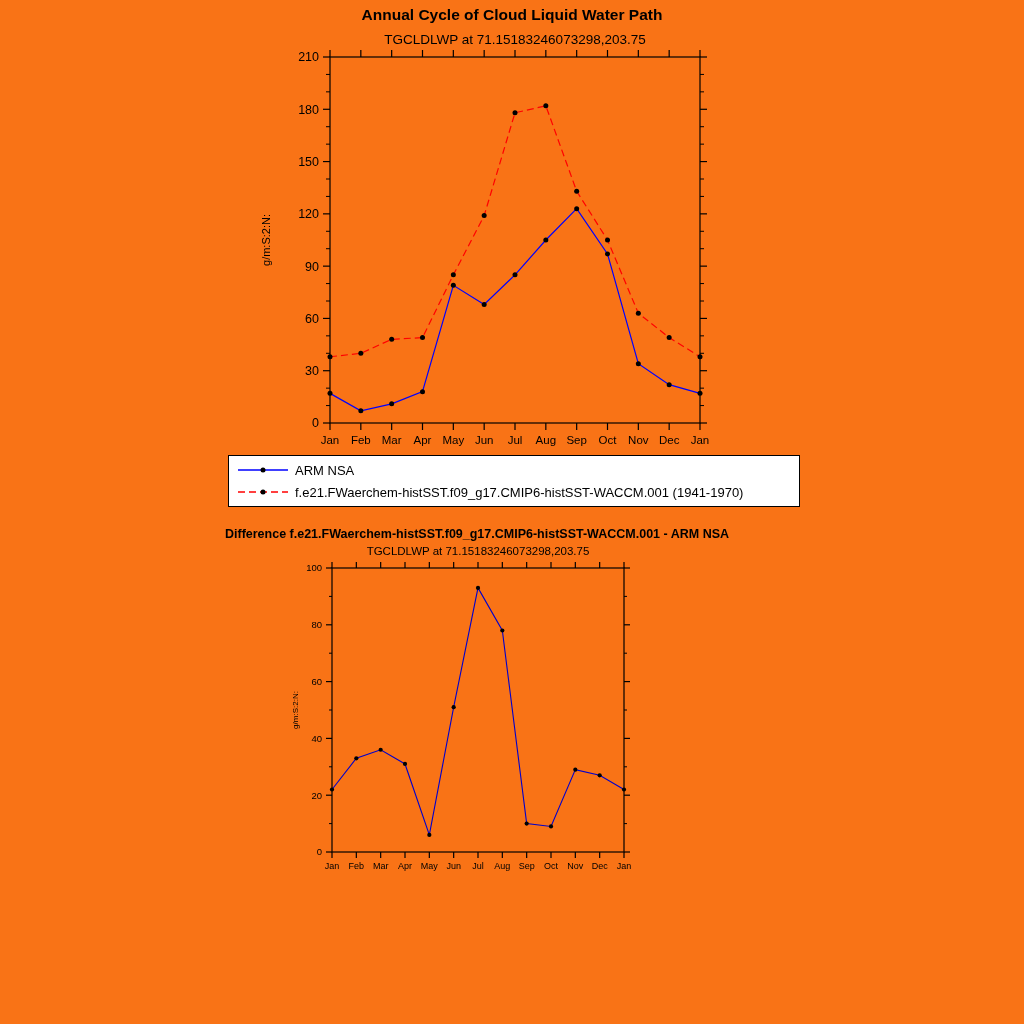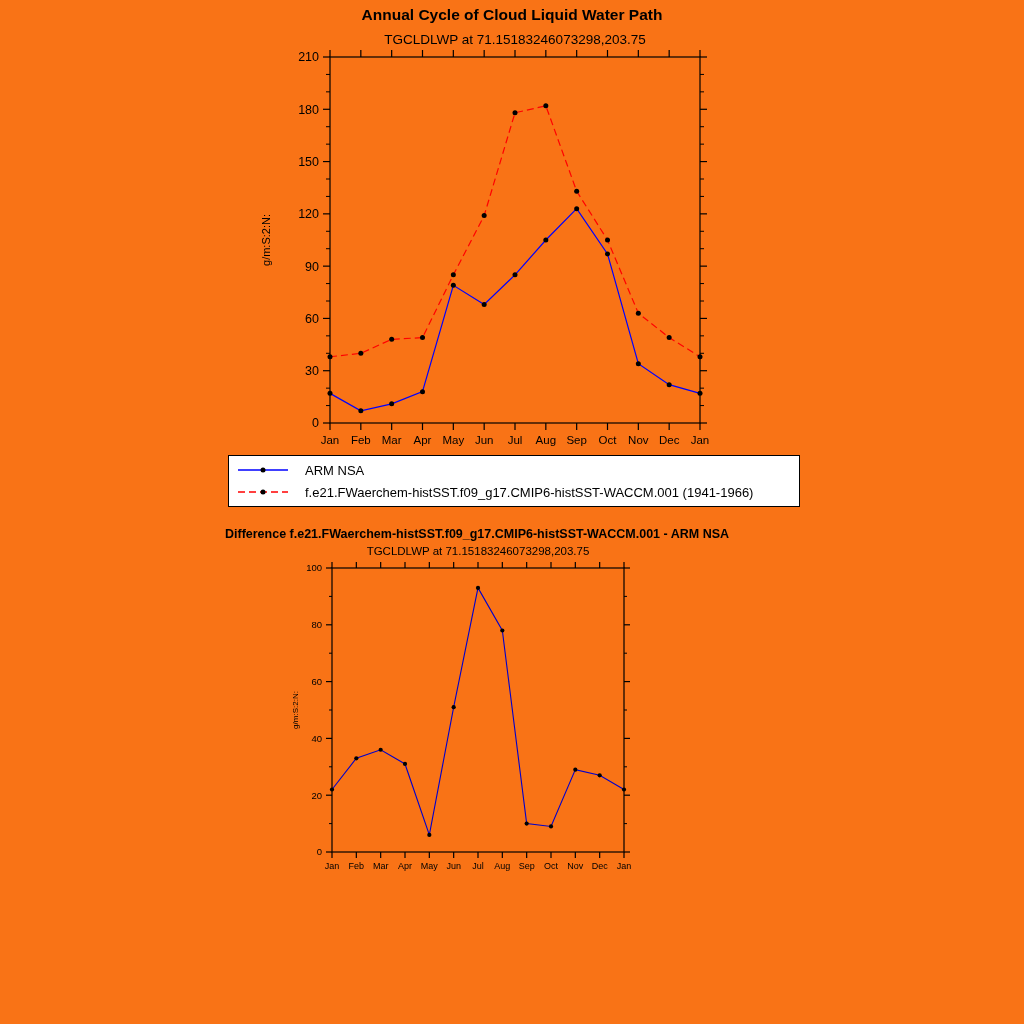--- a/index.html
+++ b/index.html
@@ -23,21 +23,21 @@
   svg.top-plot { left: 240px; top: 45px; }
   svg.bottom-plot { left: 280px; top: 556px; }
   svg text { font-family: "Liberation Sans", sans-serif; fill: #000; }
 
   .legend-box {
     position: absolute; left: 228px; top: 455px; width: 572px; height: 52px;
     border: 1px solid #000; background: #fff;
     display: flex; flex-direction: column; justify-content: space-around;
     padding: 3px 8px;
   }
-  .legend-row { display: flex; align-items: center; gap: 16px; font-size: 13px; }
+  .legend-row { display: flex; align-items: center; gap: 6px; font-size: 13px; }
   .legend-swatch { flex: 0 0 auto; }
 
   .title-bottom {
     position: absolute; left: 0; top: 527px; width: 954px;
     text-align: center; font-size: 12.5px; font-weight: bold;
   }
   .subtitle-bottom {
     position: absolute; left: 0; top: 545px; width: 956px;
     text-align: center; font-size: 11.5px;
   }
@@ -180,21 +180,21 @@
           <line x1="1" y1="6" x2="51" y2="6" stroke="#0000ff" stroke-width="1.3"></line>
           <circle cx="26" cy="6" r="2.5" fill="#000000"></circle>
         </svg>
         <span>ARM NSA</span>
       </div>
       <div class="legend-row">
         <svg width="52" height="12" class="legend-swatch">
           <line x1="1" y1="6" x2="51" y2="6" stroke="#ff0000" stroke-width="1.3" stroke-dasharray="7 4"></line>
           <circle cx="26" cy="6" r="2.5" fill="#000000"></circle>
         </svg>
-        <span>f.e21.FWaerchem-histSST.f09_g17.CMIP6-histSST-WACCM.001 (1941-1966)</span>
+        <span>f.e21.FWaerchem-histSST.f09_g17.CMIP6-histSST-WACCM.001 (1941-1970)</span>
       </div>
     </div>
 
   <div class="title-bottom">Difference f.e21.FWaerchem-histSST.f09_g17.CMIP6-histSST-WACCM.001 - ARM NSA</div>
   <div class="subtitle-bottom">TGCLDLWP at 71.15183246073298,203.75</div>
 
   <svg class="plot bottom-plot" width="400" height="325" viewBox="0 0 400 325">
       <rect x="52" y="12" width="292" height="284" fill="none" stroke="#000" stroke-width="1.2"></rect>
       <line x1="52" y1="267.6" x2="49" y2="267.6" stroke="#000" stroke-width="1"></line>
       <line x1="344" y1="267.6" x2="347" y2="267.6" stroke="#000" stroke-width="1"></line>

